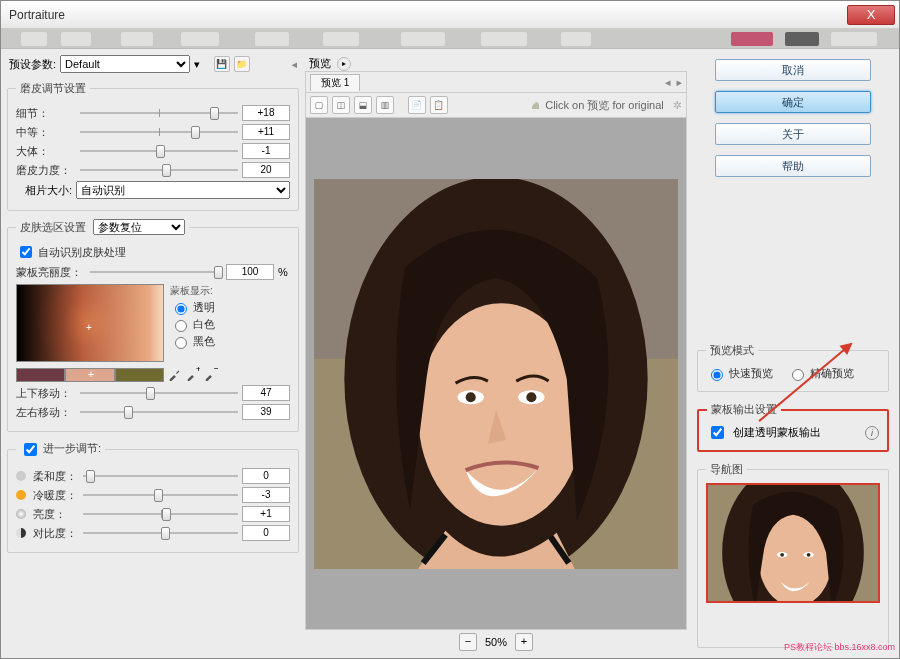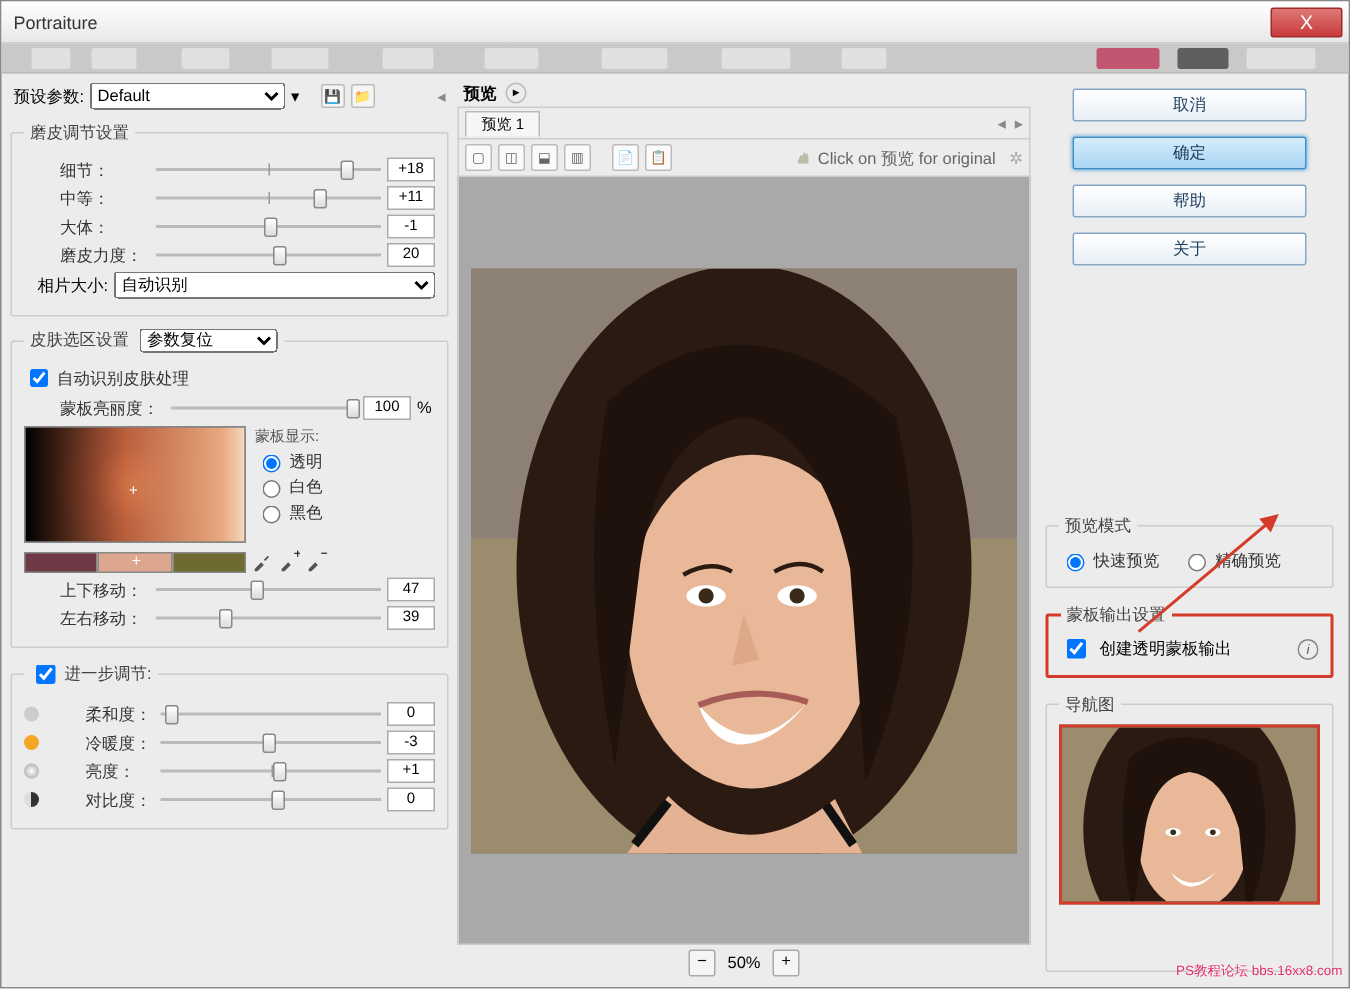--- a/index.html
+++ b/index.html
@@ -18,45 +18,45 @@
 .mid { width: 382px; display: flex; flex-direction: column; }
 .right { flex: 1; display: flex; flex-direction: column; gap: 6px; padding: 4px; }
 
 .preset-row { display: flex; align-items: center; gap: 4px; padding: 2px 4px; }
 .preset-row select { width: 130px; height: 18px; font-size: 11px; }
 .icon-tool { width: 16px; height: 16px; border: 1px solid #bbb; background: #f5f5f5; border-radius: 2px; display: inline-flex; align-items: center; justify-content: center; font-size: 9px; }
 fieldset { border: 1px solid #ccc; border-radius: 2px; margin: 2px; padding: 6px 8px 8px; }
 legend { font-size: 11px; color: #444; padding: 0 4px; }
 
 .slider-row { display: flex; align-items: center; gap: 4px; margin: 3px 0; }
-.slider-row .lbl { width: 60px; color: #333; margin-left: 24px; }
+.slider-row .lbl { width: 60px; color: #333; }
 .slider-row .track { flex: 1; height: 14px; position: relative; }
 .slider-row .track .line { position: absolute; top: 6px; left: 0; right: 0; height: 2px; background: #bbb; }
 .slider-row .track .tick { position: absolute; top: 3px; width: 1px; height: 8px; background: #999; }
 .slider-row .track .handle { position: absolute; top: 1px; width: 9px; height: 13px; background: linear-gradient(#fff,#dcdcdc); border: 1px solid #888; border-radius: 2px; }
-.slider-row .nbox { width: 32px; height: 16px; border: 1px solid #aaa; background: #fff; text-align: center; line-height: 14px; font-size: 10px; }
+.slider-row .nbox { width: 48px; height: 16px; border: 1px solid #aaa; background: #fff; text-align: center; line-height: 14px; font-size: 10px; }
 .slider-row .pct { width: 12px; }
 
 .sel-row { display: flex; align-items: center; gap: 4px; margin: 3px 0; }
 .sel-row .lbl { width: 56px; }
 .sel-row select { flex: 1; height: 18px; }
 
 .grad { width: 148px; height: 78px; background: radial-gradient(circle at 70px 38px, #5a1f0d 0%, #1b0403 30%, #000 60%), linear-gradient(90deg,#000,#b35c3a,#e9a981 90%,#f5d8be); background-blend-mode: screen; position: relative; border: 1px solid #888; }
 .grad .cross { position: absolute; top: 38px; left: 69px; width: 9px; height: 9px; color: #fff; font-size: 10px; line-height: 9px; }
 .grad-right { display: inline-block; vertical-align: top; margin-left: 6px; }
 .radio-row { display: flex; align-items: center; gap: 3px; margin: 2px 0; font-size: 10px; color: #333; }
 .radio-row input { width: 12px; height: 12px; }
 
 .swatches { display: flex; margin-top: 3px; }
 .swatches .sw { flex: 1; height: 14px; border: 1px solid #888; }
 .eyedrop { display: inline-block; width: 14px; height: 14px; margin-left: 4px; }
 
 .leddot { width: 10px; height: 10px; border-radius: 50%; display: inline-block; vertical-align: middle; margin-right: 3px; }
 
-.mid .preview-hdr { display: flex; align-items: center; gap: 6px; height: 18px; padding: 0 4px; font-weight: bold; }
+.mid .preview-hdr { display: flex; align-items: flex-end; gap: 6px; height: 18px; padding: 0 4px; }
 .mid .tabs { display: flex; align-items: center; gap: 3px; padding: 2px 4px; border: 1px solid #ccc; height: 22px; }
 .mid .tab { border: 1px solid #bbb; border-bottom: none; padding: 1px 10px; background: #f6f6f6; font-size: 10px; }
 .mid .nav-arrows { margin-left: auto; display: flex; gap: 6px; color: #888; }
 .mid .toolbar { display: flex; align-items: center; gap: 4px; padding: 3px 4px; border: 1px solid #ccc; border-top: none; }
 .mid .toolbtn { width: 18px; height: 18px; border: 1px solid #bbb; background: #fafafa; border-radius: 2px; display: flex; align-items: center; justify-content: center; font-size: 9px; color: #666; }
 .mid .hint { margin-left: auto; font-size: 10px; color: #666; display: flex; align-items: center; gap: 3px; }
 .mid .canvas { flex: 1; border: 1px solid #ccc; border-top: none; background: #a9a9a9; display: flex; align-items: center; justify-content: center; padding: 8px; }
 .mid .photo { width: 100%; height: 390px; background: #8c7c60; position: relative; overflow: hidden; }
 .mid .zoom { height: 24px; display: flex; align-items: center; justify-content: center; gap: 8px; }
 .mid .zbtn { width: 18px; height: 18px; border: 1px solid #aaa; background: #f5f5f5; text-align: center; line-height: 15px; border-radius: 2px; }
@@ -332,22 +332,22 @@
       <div class="zoom">
         <div class="zbtn">−</div>
         <span>50%</span>
         <div class="zbtn">+</div>
       </div>
     </div>
 
     <div class="right" style="position:relative">
       <div class="action-btn">取消</div>
       <div class="action-btn primary">确定</div>
+      <div class="action-btn">关于</div>
       <div class="action-btn">帮助</div>
-      <div class="action-btn">关于</div>
 
       <div style="flex:0 0 150px"></div>
 
       <div class="arrow-red" style="top:290px;right:44px"></div>
 
       <fieldset>
         <legend>预览模式</legend>
         <div style="display:flex;gap:14px">
           <label class="radio-row">
               <input type="radio" name="pm" checked="" style="">

